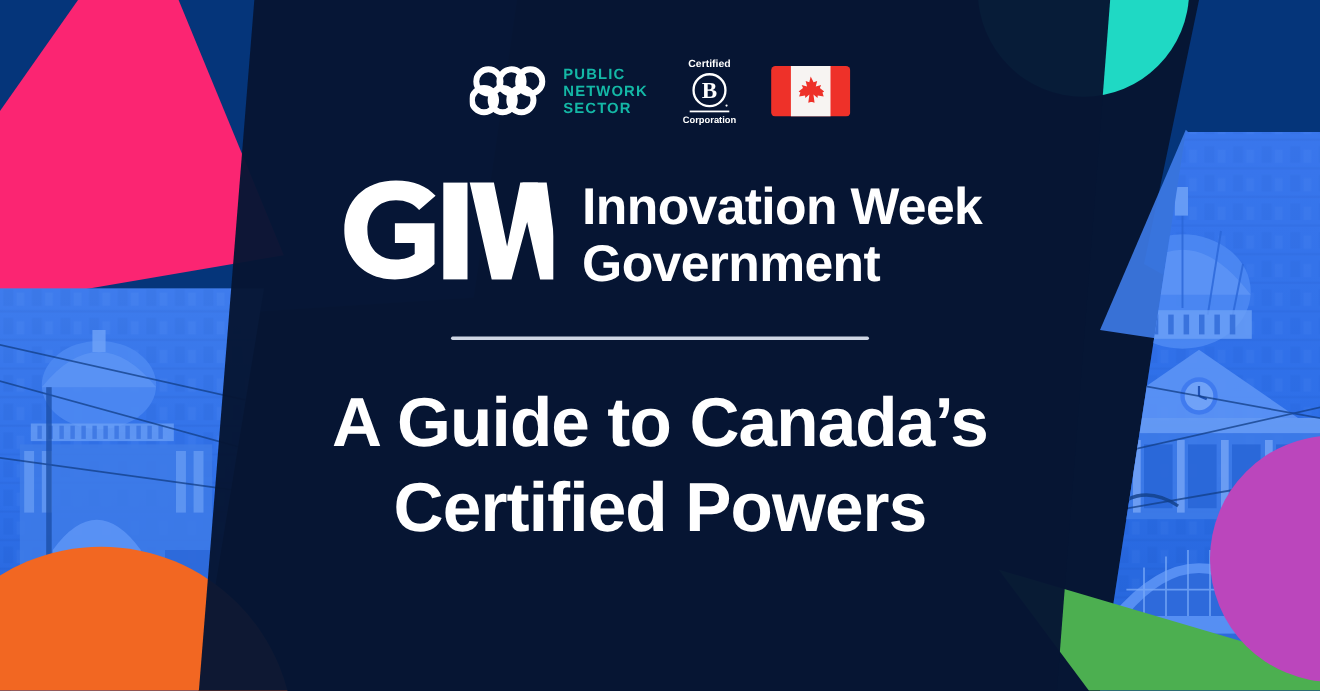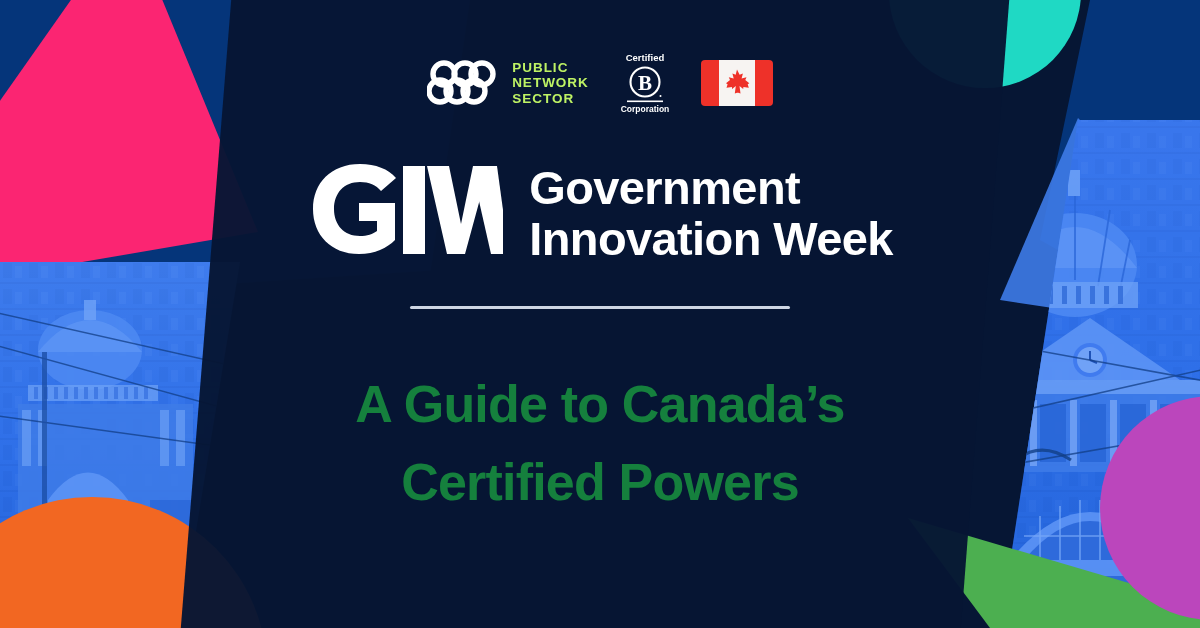--- a/index.html
+++ b/index.html
@@ -45,21 +45,21 @@
     margin-top: 52px;
     height: 62px;
   }
   .psn-logo {
     display: flex;
     align-items: center;
     gap: 13px;
   }
   .psn-rings { display:block; }
   .psn-words {
-    color: #bef264;
+    color: #14b8a6;
     font-size: 13.5px;
     font-weight: bold;
     line-height: 15.5px;
     letter-spacing: 1.0px;
   }
   .bcorp { display:block; }
   .ca-flag { display:block; }
 
   
   .giw-lockup {
@@ -83,27 +83,27 @@
   .divider {
     width: 380px;
     height: 3px;
     background: #ced6e4;
     margin-top: 42px;
     border-radius: 2px;
   }
 
   
   .headline {
-    color: #15803d;
-    font-size: 52px;
+    color: #ffffff;
+    font-size: 63px;
     font-weight: bold;
     line-height: 78px;
     letter-spacing: -0.8px;
     text-align: center;
-    margin-top: 56px;
+    margin-top: 36px;
     max-width: 760px;
   }
 </style>
 </head>
 <body>
 
 <div id="banner">
 
   <div id="bg-layer">
     <svg width="1200" height="628" viewBox="0 0 1200 628" xmlns="http://www.w3.org/2000/svg">
@@ -350,22 +350,22 @@
                  C62 21 69 24 74 30 L89 17 C81 8 69 3 53 3 Z" fill="#ffffff"></path>
 
         <rect x="96" y="5" width="22" height="88" fill="#ffffff"></rect>
 
         <path d="M118 5 L140 5 L152 62 L164 5 L184 5 L196 62 L196 5 L196 5 L170 93 L150 93 Z" fill="#ffffff" opacity="0"></path>
         <path d="M120 5 L142 5 L154 63 L166 5 L182 5 L158 93 L140 93 Z" fill="#ffffff"></path>
         <path d="M164 5 L186 5 L196 60 L196 93 L182 93 Z" fill="#ffffff" opacity="0"></path>
         <path d="M168 5 L190 5 L202 93 L184 93 L172 40 Z" fill="#ffffff"></path>
       </svg>
       <div class="giw-text">
+        <div>Innovation Week</div>
         <div>Government</div>
-        <div>Innovation Week</div>
       </div>
     </div>
 
     <div class="divider"></div>
 
     <div class="headline">
       <div>A Guide to Canada’s</div>
       <div>Certified Powers</div>
     </div>
 

